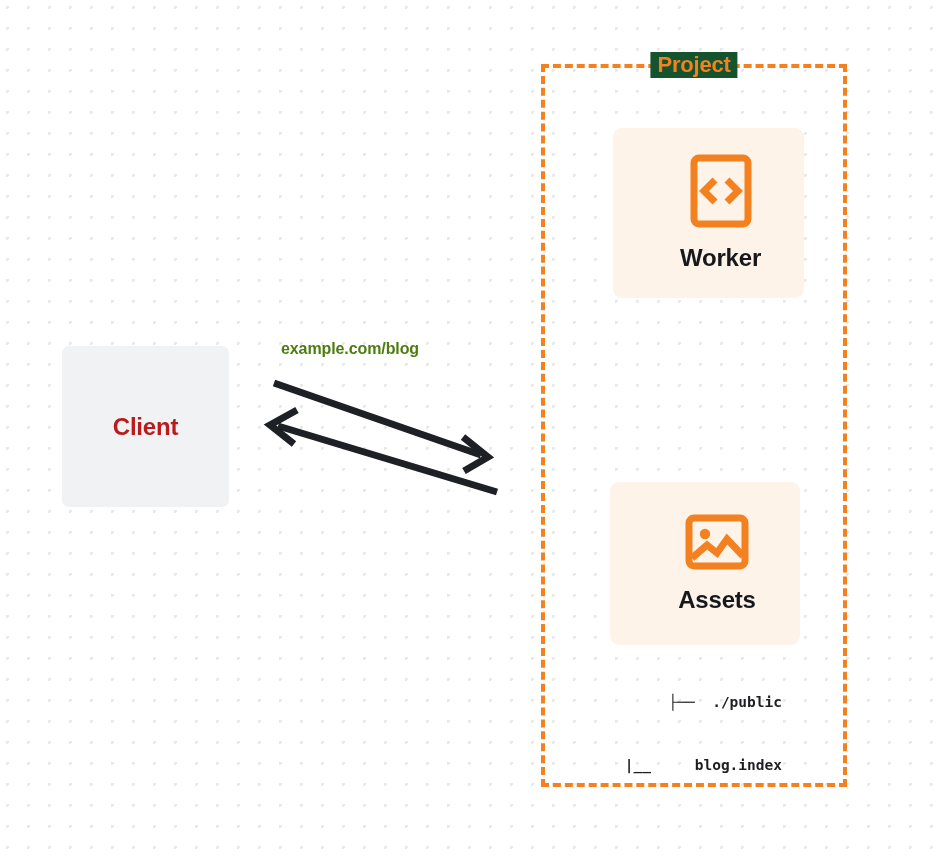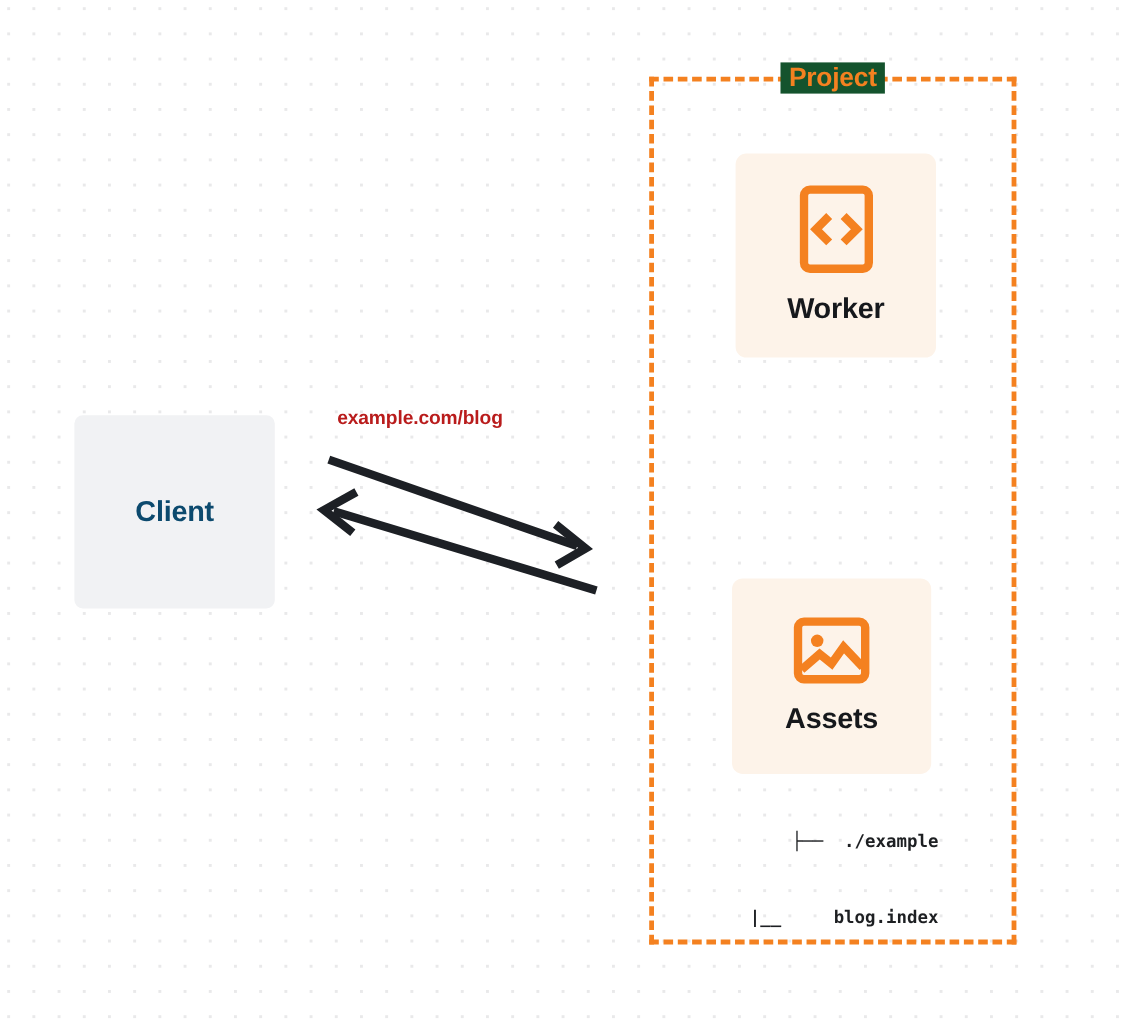--- a/index.html
+++ b/index.html
@@ -32,41 +32,41 @@
     height: 161px;
     background: #f1f2f4;
     border-radius: 7px;
     display: flex;
     align-items: center;
     justify-content: center;
   }
   #client-node .node-label {
     font-size: 24px;
     font-weight: 700;
-    color: #0c4a6e;
+    color: #b91c1c;
     letter-spacing: -0.2px;
   }
 
   
   #arrow-layer {
     position: absolute;
     left: 0;
     top: 0;
     width: 938px;
     height: 860px;
     pointer-events: none;
   }
 
   #request-label {
     position: absolute;
     left: 281px;
     top: 340px;
     font-size: 16px;
     font-weight: 700;
-    color: #b91c1c;
+    color: #4d7c0f;
     white-space: nowrap;
     letter-spacing: -0.1px;
   }
 
   
   #project-group {
     position: absolute;
     left: 541px;
     top: 64px;
     width: 306px;
@@ -90,20 +90,21 @@
 
   
   .service-tile {
     position: absolute;
     background: #fdf3e9;
     border-radius: 9px;
     display: flex;
     flex-direction: column;
     align-items: center;
     justify-content: center;
+    padding-left: 24px;
   }
   #worker-node {
     left: 613px;
     top: 128px;
     width: 167px;
     height: 170px;
   }
   #assets-node {
     left: 610px;
     top: 482px;
@@ -183,18 +184,18 @@
       <svg width="64" height="56" viewBox="0 0 64 56">
         <rect x="4" y="4" width="56" height="48" rx="5" ry="5" fill="none" stroke="#f48120" stroke-width="7"></rect>
         <circle cx="20" cy="20" r="5.2" fill="#f48120"></circle>
         <polyline points="7,44 22,31 32,39 42,25 58,42" fill="none" stroke="#f48120" stroke-width="7" stroke-linecap="butt" stroke-linejoin="miter"></polyline>
       </svg>
     </span>
     <span class="node-label">Assets</span>
   </div>
 
   <div id="assets-file-tree">
-    <span class="tree-line">├──  ./example</span>
+    <span class="tree-line">├──  ./public</span>
     <span class="tree-line">|__     blog.index</span>
     
   </div>
 
 </div>
 
 </body></html>

